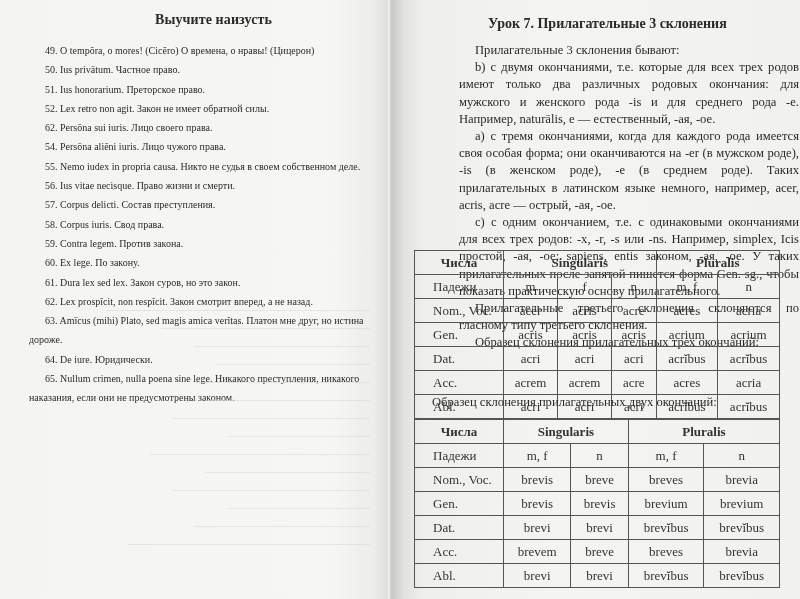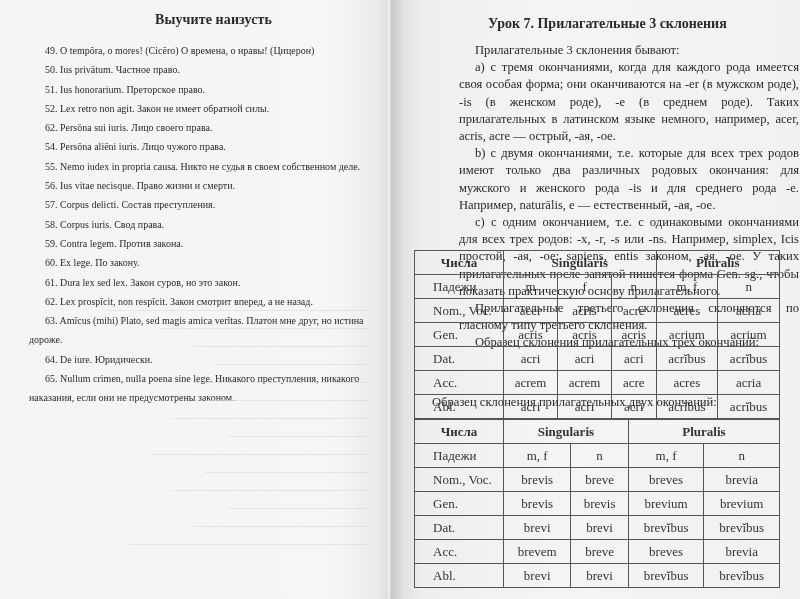--- a/index.html
+++ b/index.html
@@ -113,22 +113,22 @@
     <div>——————————————————————</div>
   </div>
 </div>
 
 <div class="gutter"></div>
 
 <div class="page page-right">
   <div class="right-title">Урок 7. Прилагательные 3 склонения</div>
   <div class="right-text">
     <p>Прилагательные 3 склонения бывают:</p>
+    <p>b) с двумя окончаниями, т.е. которые для всех трех родов имеют только два различных родовых окончания: для мужского и женского рода -is и для среднего рода -e. Например, naturālis, e — естественный, -ая, -ое.</p>
     <p>a) с тремя окончаниями, когда для каждого рода имеется своя особая форма; они оканчиваются на -er (в мужском роде), -is (в женском роде), -e (в среднем роде). Таких прилагательных в латинском языке немного, например, acer, acris, acre — острый, -ая, -ое.</p>
-    <p>b) с двумя окончаниями, т.е. которые для всех трех родов имеют только два различных родовых окончания: для мужского и женского рода -is и для среднего рода -e. Например, naturālis, e — естественный, -ая, -ое.</p>
     <p>c) с одним окончанием, т.е. с одинаковыми окончаниями для всех трех родов: -x, -r, -s или -ns. Например, simplex, Icis простой, -ая, -ое; sapiens, entis законом, -ая, -ое. У таких прилагательных после запятой пишется форма Gen. sg., чтобы показать практическую основу прилагательного.</p>
     <p>Прилагательные третьего склонения склоняются по гласному типу третьего склонения.</p>
     <p class="caption">Образец склонения прилагательных трех окончаний:</p>
   </div>
 
   <table class="decl" id="table1">
     <tbody>
         <tr>
       <td class="head" style="width:80px">Числа</td>
       <td class="head" colspan="3">Singularis</td>

